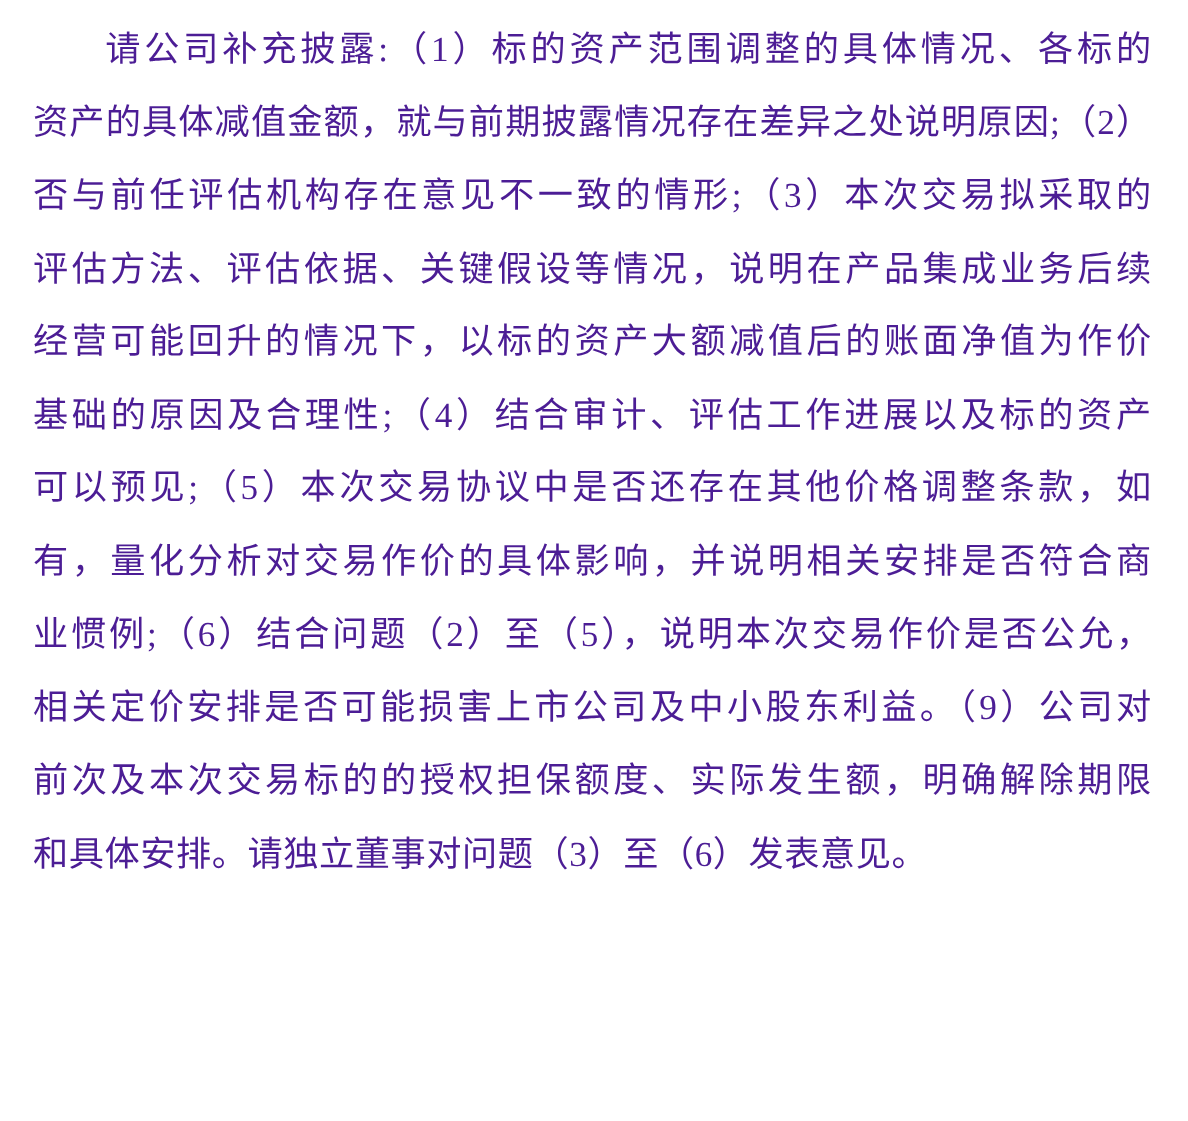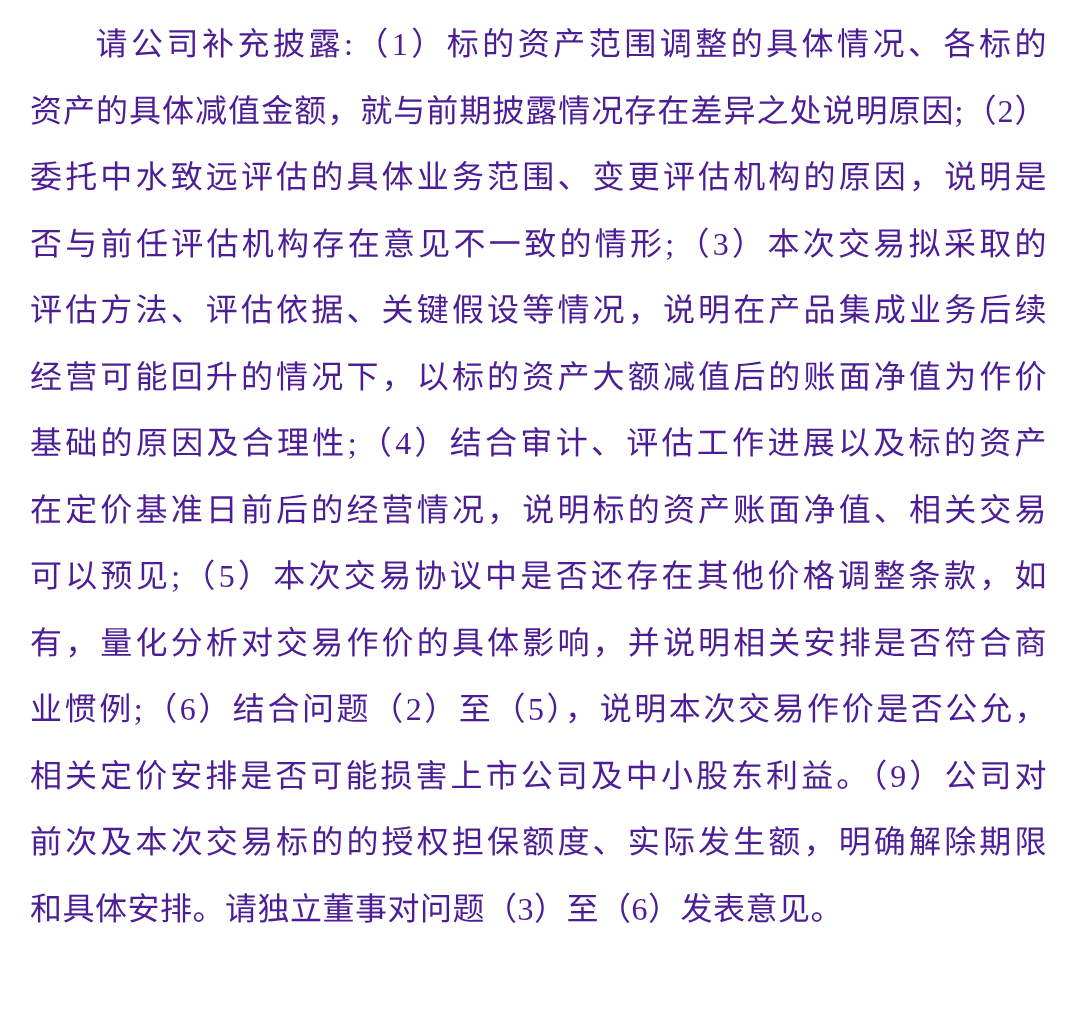--- a/index.html
+++ b/index.html
@@ -44,26 +44,24 @@
     text-align-last: left;
   }
 </style>
 </head>
 <body>
 
 <div class="page">
   <div class="paragraph">
     <div class="text-line first">请公司补充披露:（1）标的资产范围调整的具体情况、各标的</div>
     <div class="text-line">资产的具体减值金额，就与前期披露情况存在差异之处说明原因;（2）</div>
-    <div class="text-line">委托中水致远评估的具体业务范围、变更评估机构的原因，说明是</div>
     <div class="text-line">否与前任评估机构存在意见不一致的情形;（3）本次交易拟采取的</div>
     <div class="text-line">评估方法、评估依据、关键假设等情况，说明在产品集成业务后续</div>
     <div class="text-line">经营可能回升的情况下，以标的资产大额减值后的账面净值为作价</div>
     <div class="text-line">基础的原因及合理性;（4）结合审计、评估工作进展以及标的资产</div>
-    <div class="text-line">在定价基准日前后的经营情况，说明标的资产账面净值、相关交易</div>
     <div class="text-line">可以预见;（5）本次交易协议中是否还存在其他价格调整条款，如</div>
     <div class="text-line">有，量化分析对交易作价的具体影响，并说明相关安排是否符合商</div>
     <div class="text-line">业惯例;（6）结合问题（2）至（5），说明本次交易作价是否公允，</div>
     <div class="text-line">相关定价安排是否可能损害上市公司及中小股东利益。（9）公司对</div>
     <div class="text-line">前次及本次交易标的的授权担保额度、实际发生额，明确解除期限</div>
     <div class="text-line last">和具体安排。请独立董事对问题（3）至（6）发表意见。</div>
   </div>
 </div>
 
 </body></html>

